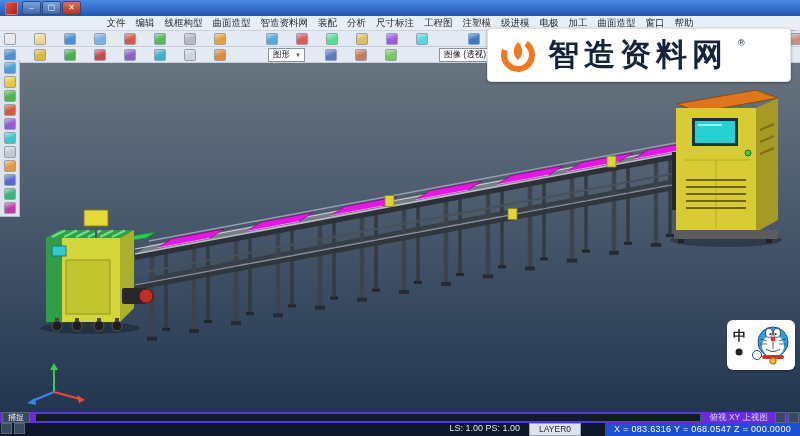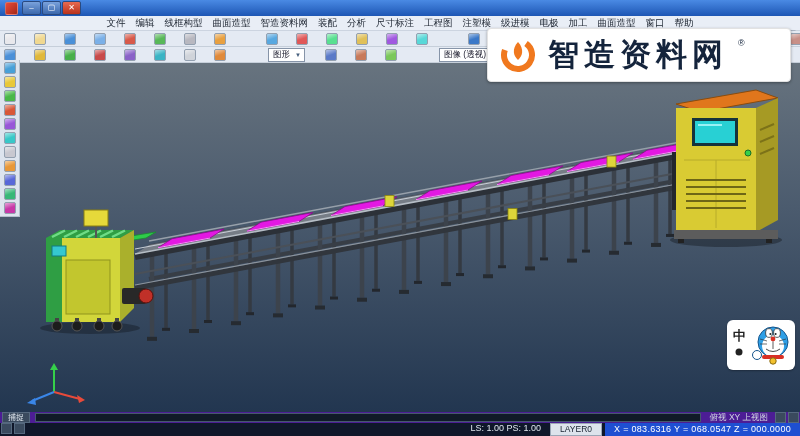--- a/index.html
+++ b/index.html
@@ -33,29 +33,29 @@
   .viewport svg.model{position:absolute;left:0;top:0;}
   
   .watermark{position:absolute;left:487px;top:28px;width:304px;height:54px;background:#fff;border:1px solid #e2e2e2;border-radius:4px;
              display:flex;align-items:center;gap:10px;padding:0 10px;box-sizing:border-box;z-index:6;box-shadow:0 1px 3px rgba(0,0,0,.35);}
   .wm-text{font-size:31px;font-weight:bold;color:#14243c;letter-spacing:5px;white-space:nowrap;}
   .wm-reg{font-size:9px;color:#14243c;align-self:flex-start;margin-top:9px;}
   
   .sticker{position:absolute;left:727px;top:320px;width:68px;height:50px;background:#fff;border-radius:6px;z-index:6;
            display:flex;align-items:center;justify-content:center;box-shadow:0 1px 2px rgba(0,0,0,.3);}
   
-  .statusA{position:absolute;left:0;top:412px;width:800px;height:11px;background:#4c1d95;display:flex;align-items:center;font-size:8.5px;color:#cfd6e0;z-index:5;}
+  .statusA{position:absolute;left:0;top:412px;width:800px;height:11px;background:#6d28d9;display:flex;align-items:center;font-size:8.5px;color:#cfd6e0;z-index:5;}
   .snap-btn{background:#3a4a5e;border:1px solid #55687e;color:#dfe6ee;height:9px;line-height:9px;padding:0 5px;margin:0 2px;font-size:8px;}
   .status-input{flex:1;height:7px;background:#101a28;border:1px solid #46586e;margin:0 3px;}
   .seg{padding:0 6px;white-space:nowrap;}
   .statusB{position:absolute;left:0;top:423px;width:800px;height:18px;background:#0f172a;display:flex;align-items:flex-start;font-size:9px;color:#dfe6ee;z-index:5;}
   .mini-ic{width:9px;height:9px;background:#3a4a5e;border:1px solid #55687e;margin:0 1px;}
   .spacer{flex:1;}
   .layer-seg{background:#dde3ec;color:#182230;height:11px;line-height:11px;padding:0 9px;margin:0 3px;border:1px solid #9aa6b6;font-size:8.5px;}
-  .coords-seg{background:#1e4fd2;color:#fff;height:13px;line-height:13px;padding:0 9px;font-size:9px;white-space:nowrap;letter-spacing:.3px;}
+  .coords-seg{background:#1e4fd2;color:#fff;height:13px;line-height:13px;padding:0 9px;font-size:9px;white-space:nowrap;letter-spacing:.3px;margin-left:21px;}
 </style>
 </head>
 <body>
 
 <div class="app">
 
   <div class="titlebar">
     <div class="app-icon"></div>
     <div class="win-btn">–</div>
     <div class="win-btn">▢</div>

